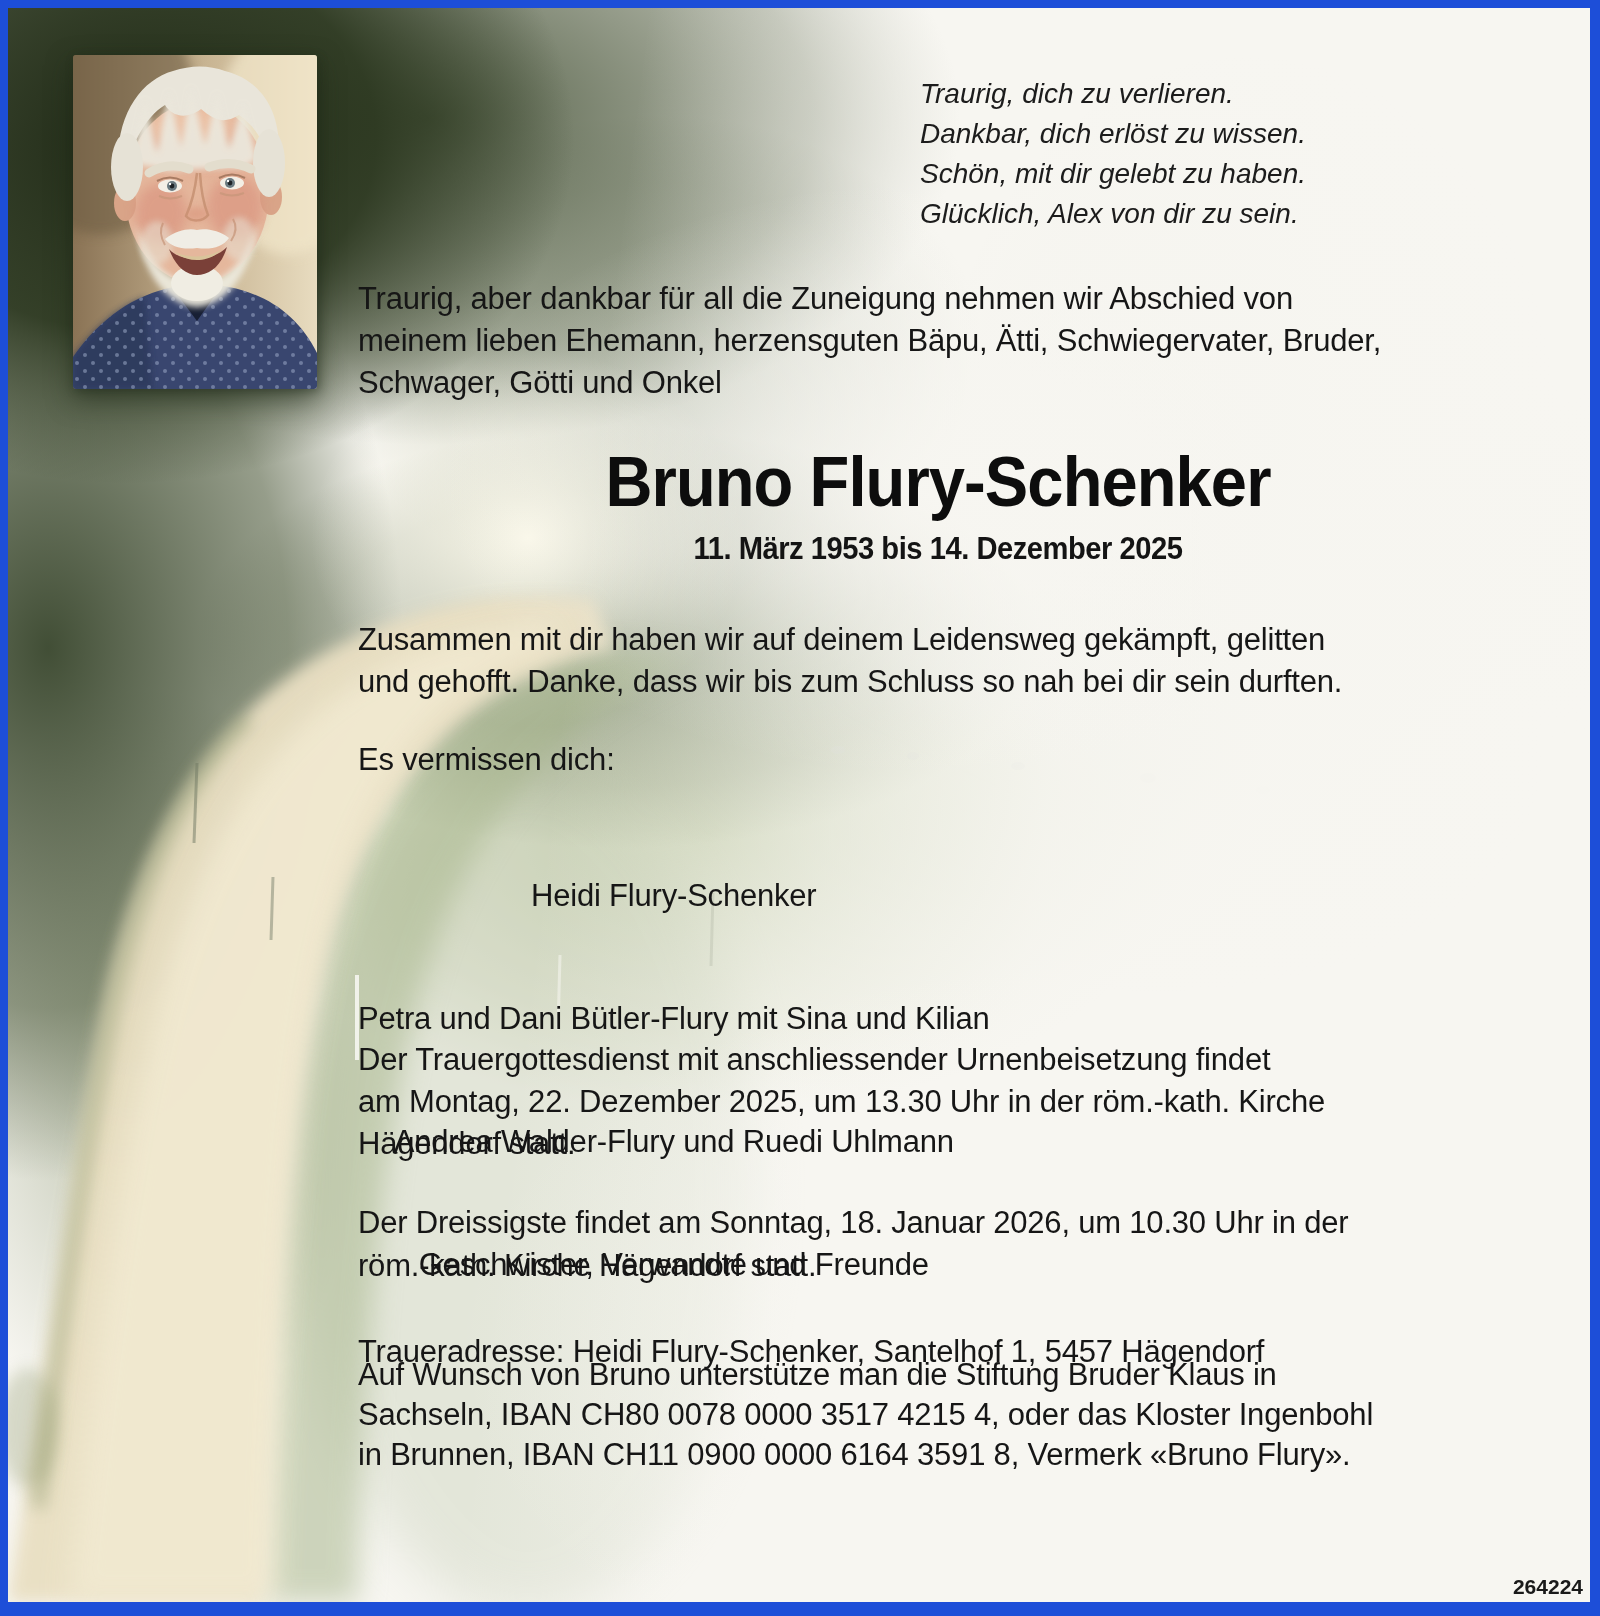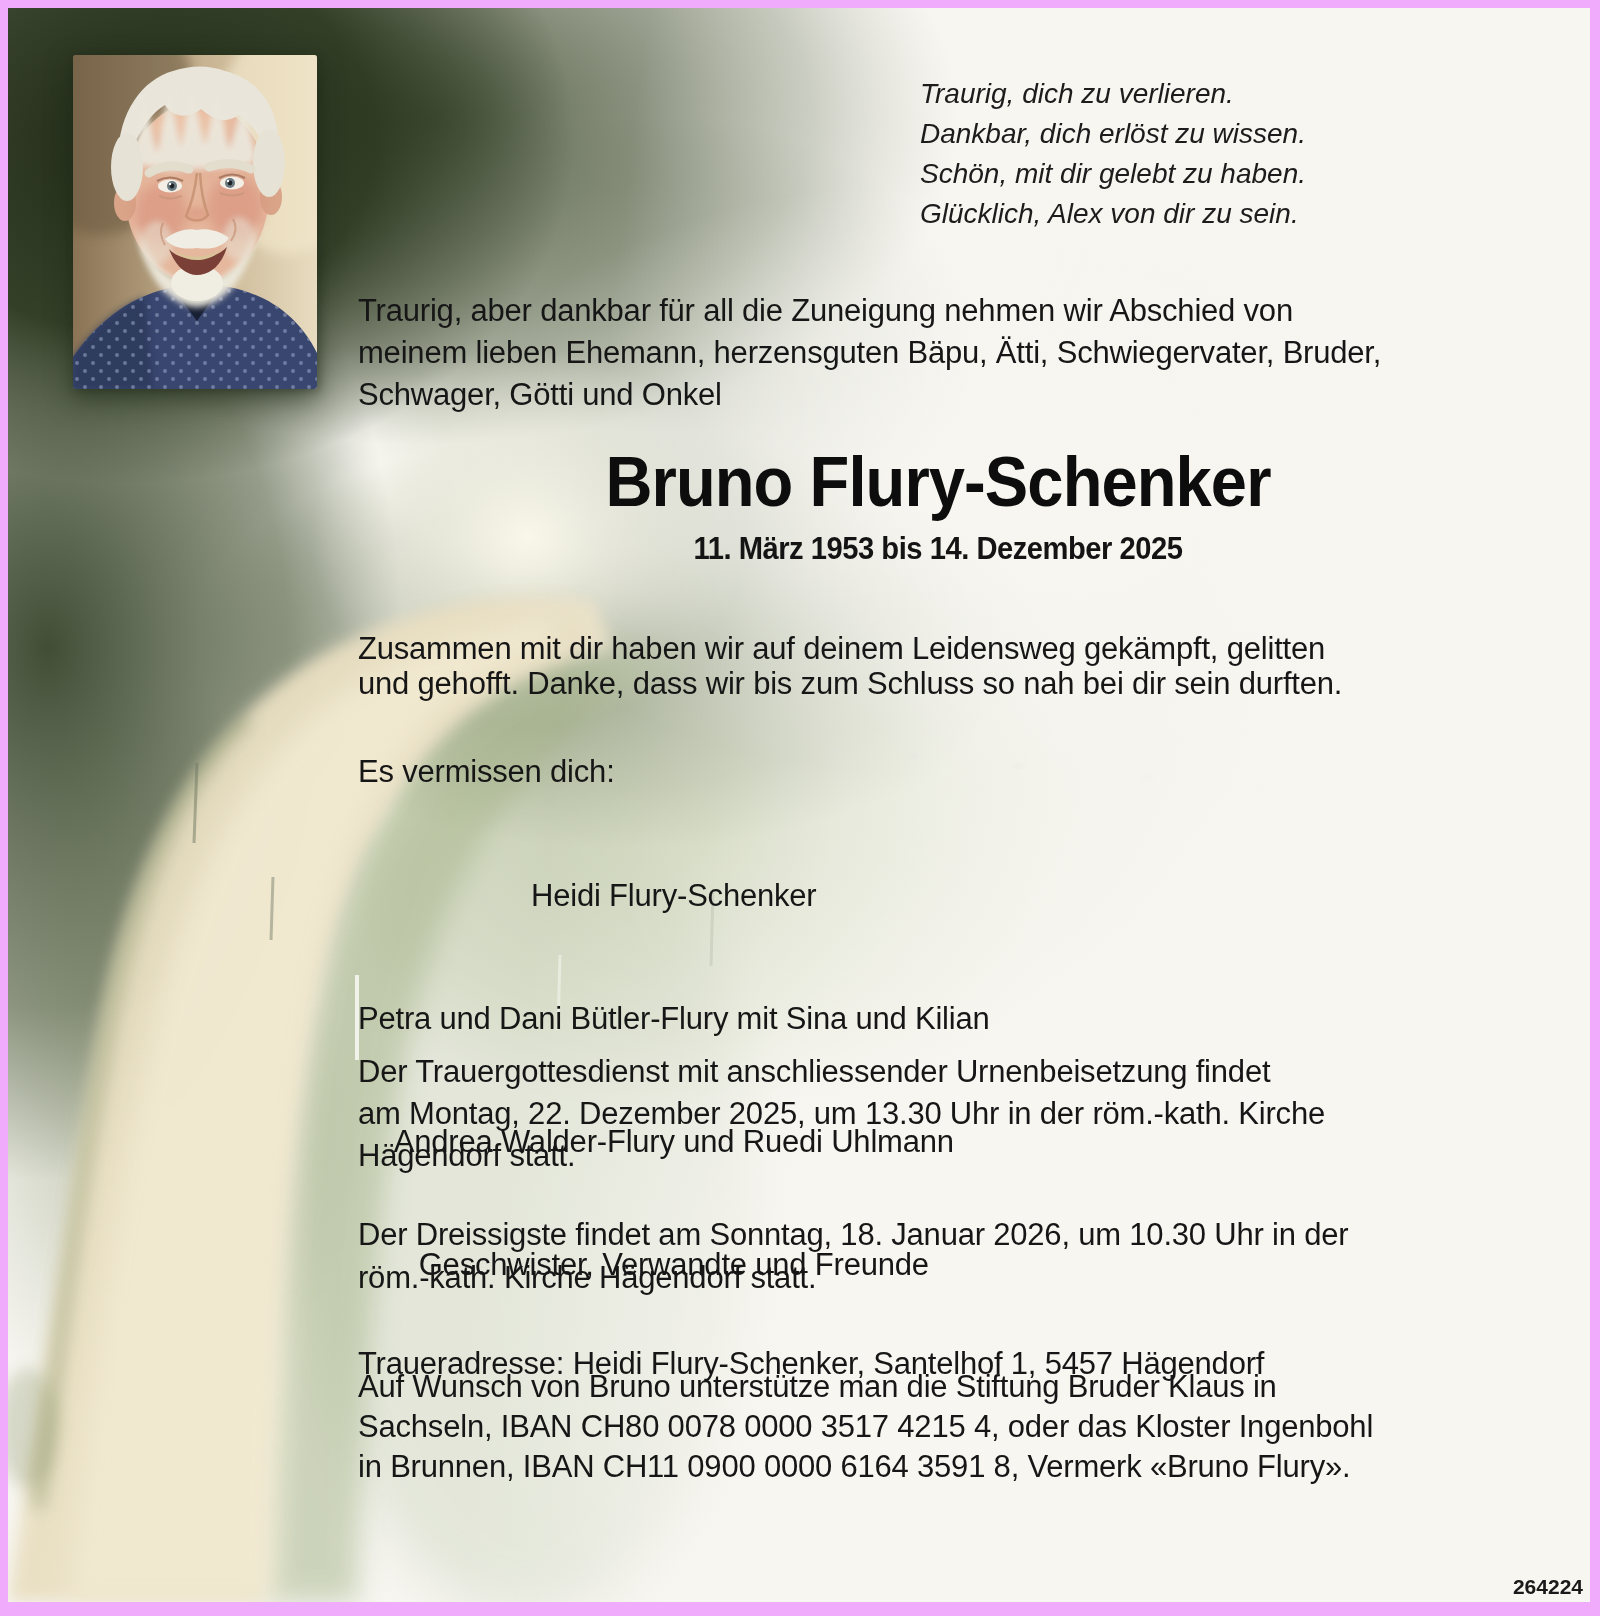--- a/index.html
+++ b/index.html
@@ -1,19 +1,19 @@
 <!DOCTYPE html>
 <html><head>
 <meta charset="utf-8">
 <style>
   html,body{margin:0;padding:0;background:#222;}
   .page{
     position:relative;
     width:1600px;height:1616px;
-    background:#f0abfc;
+    background:#1d4ed8;
     font-family:"Liberation Sans","DejaVu Sans",sans-serif;
     overflow:hidden;
   }
   .sheet{
     position:absolute;left:8px;top:8px;width:1582px;height:1594px;
     background:#f7f6f1;
     overflow:hidden;
   }
   
   .bg-paint{
@@ -43,42 +43,41 @@
     position:absolute;left:65px;top:47px;width:244px;height:334px;margin:0;
     border-radius:3px;overflow:hidden;
     box-shadow:0 10px 26px rgba(30,40,24,.55), 2px 2px 8px rgba(30,40,24,.35);
   }
   .portrait svg{display:block;width:100%;height:100%;}
   
   .txt{
     position:absolute;color:#161616;
     font-size:31px;line-height:42px;letter-spacing:-0.2px;
     white-space:pre;
-    margin-top:12px;
   }
   .poem{
     position:absolute;left:912px;top:66px;color:#1c1c1c;
     font-style:italic;font-size:28px;line-height:40px;letter-spacing:0;
   }
   .name{
     position:absolute;left:350px;top:439px;width:1160px;margin:0;
     text-align:center;color:#0d0d0d;
     font-size:70px;line-height:70px;font-weight:700;letter-spacing:-1px;
     transform:scaleX(0.93);transform-origin:50% 0;
     white-space:pre;
   }
   .dates{
     position:absolute;left:350px;top:523px;width:1160px;
     text-align:center;color:#141414;
     font-size:31px;line-height:36px;font-weight:700;letter-spacing:-0.5px;
     transform:scaleX(0.94);transform-origin:50% 0;
     white-space:pre;
   }
   .intro{left:350px;top:270px;}
-  .thanks{left:350px;top:611px;line-height:35px;}
+  .thanks{left:350px;top:611px;line-height:42px;}
   .missing{left:350px;top:731px;}
   .mourners{position:absolute;left:350px;top:785px;color:#161616;
     font-size:31px;line-height:41px;letter-spacing:-0.2px;white-space:pre;text-align:center;}
   .service{left:350px;top:1031px;}
   .thirtieth{left:350px;top:1193px;line-height:43px;}
   .address{left:350px;top:1323px;}
   .donation{left:350px;top:1347px;line-height:40px;}
   .refnum{
     position:absolute;right:7px;bottom:3px;color:#1a1a1a;
     font-size:21px;font-weight:700;letter-spacing:0;margin-top:32px;

